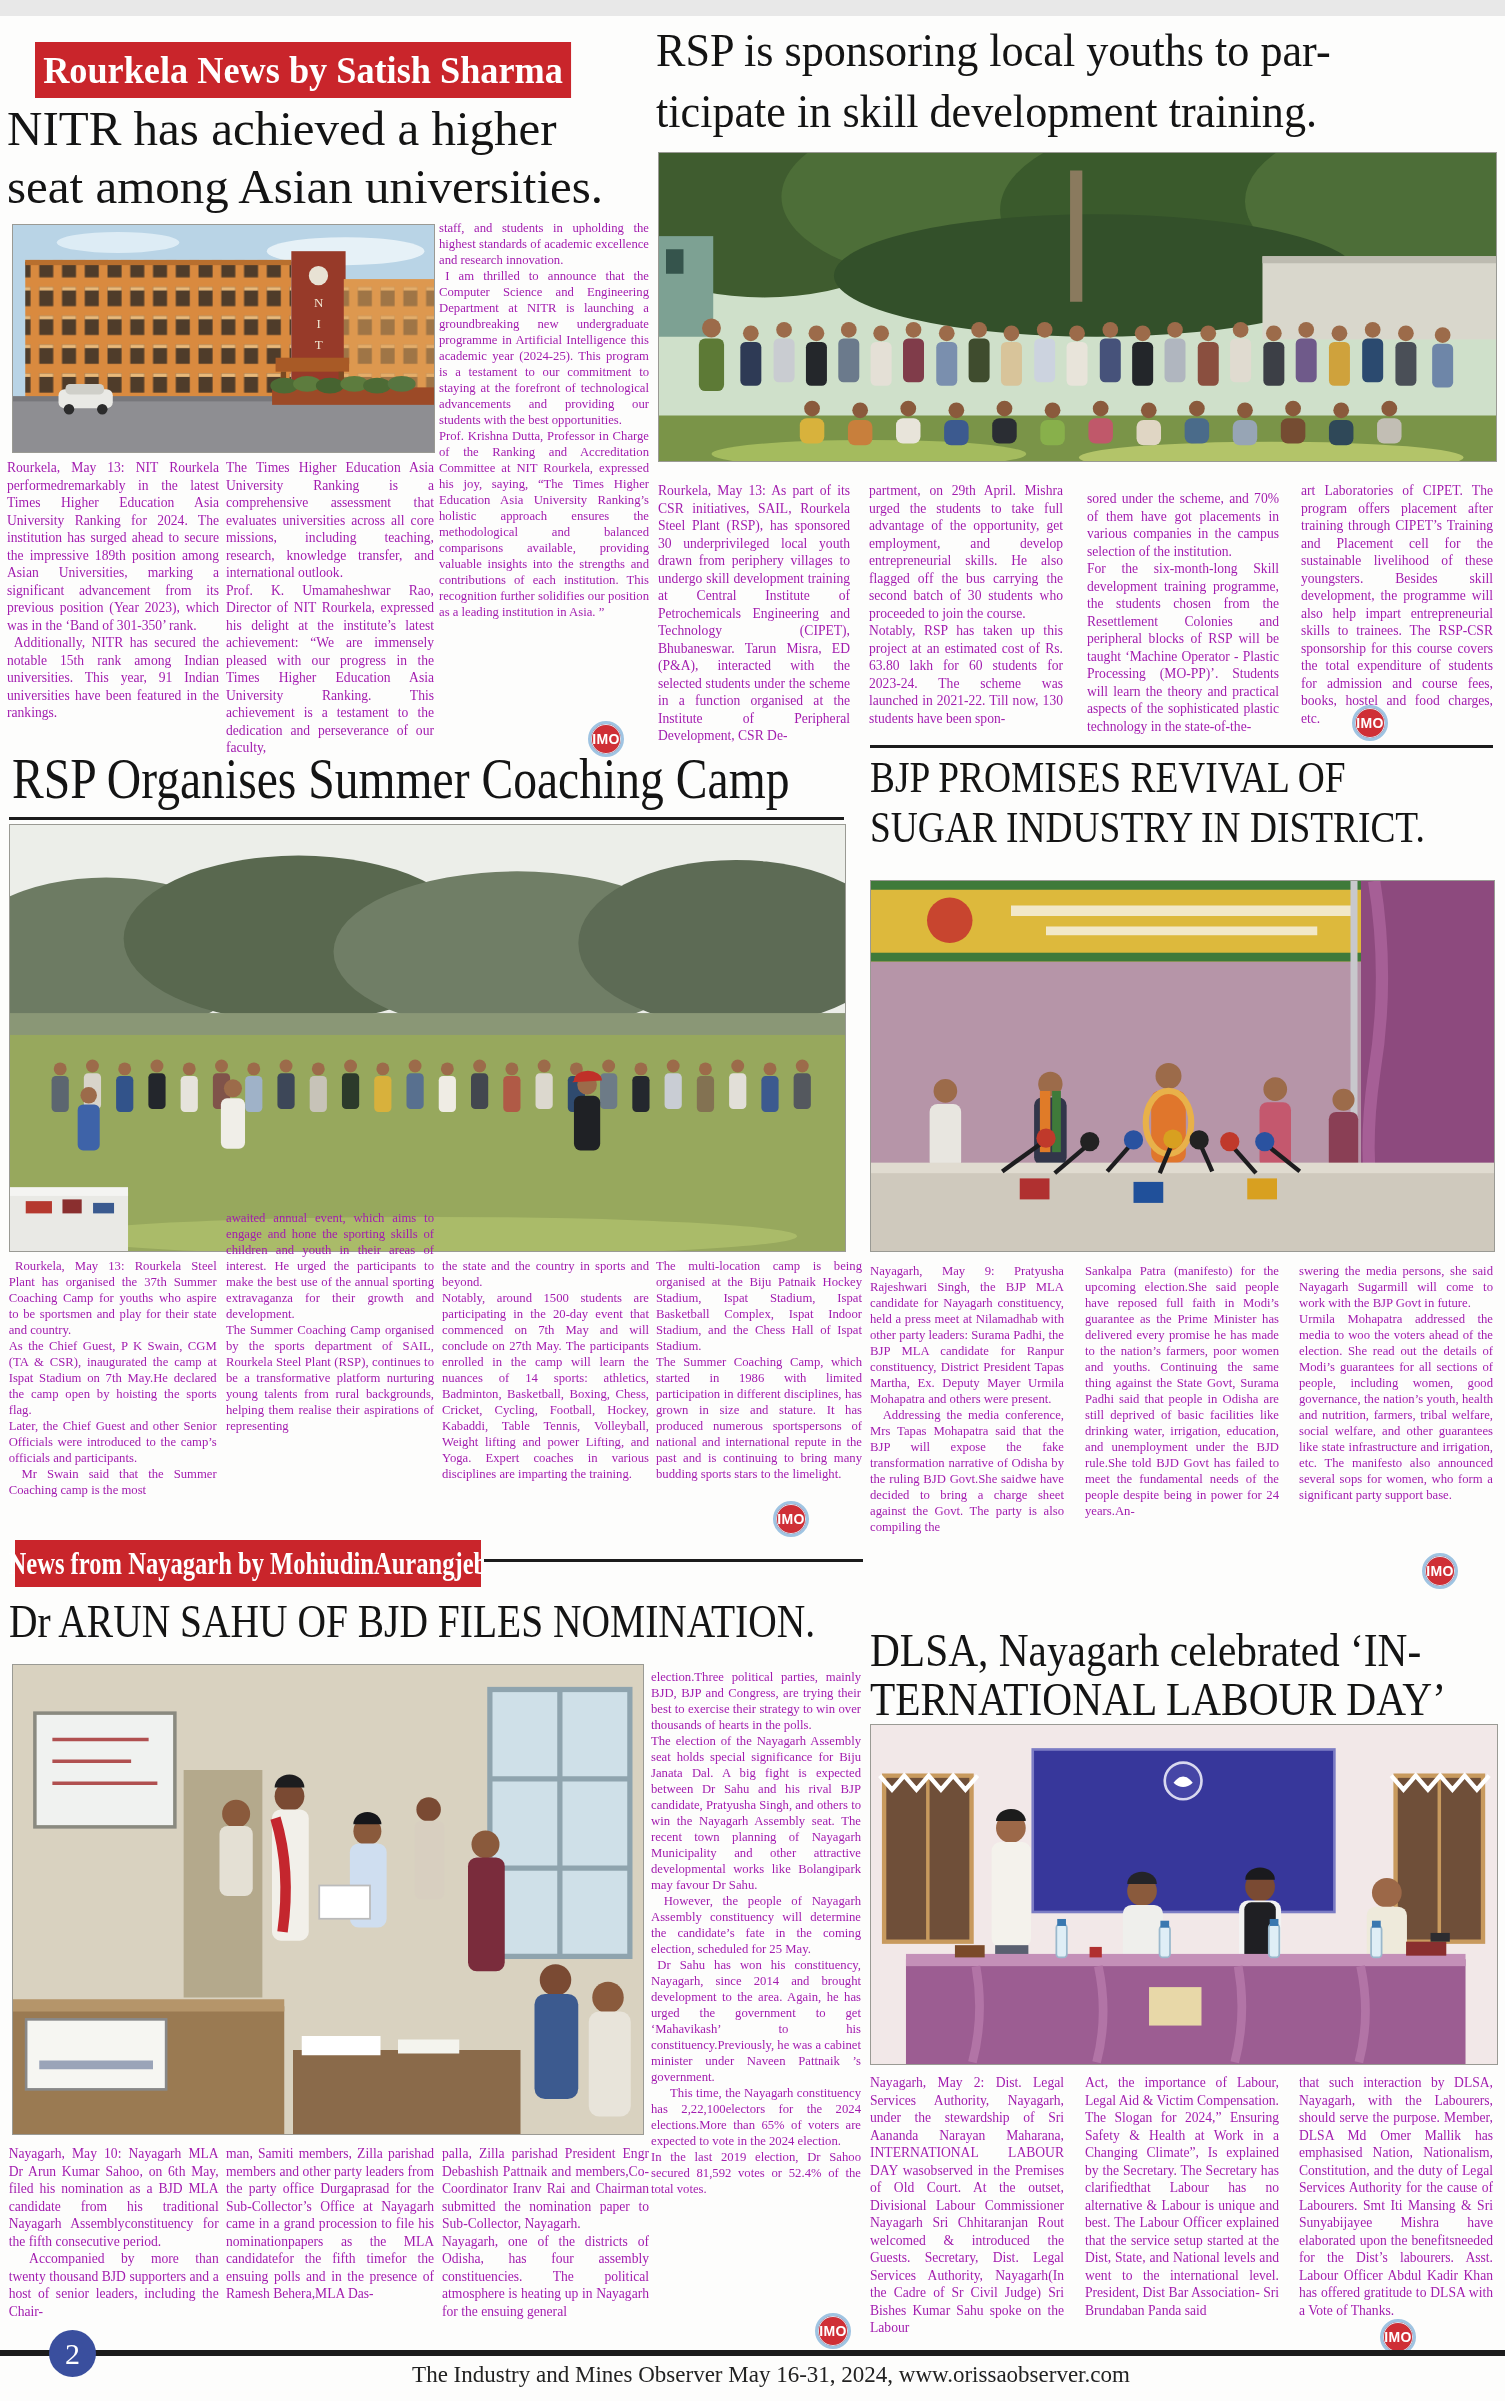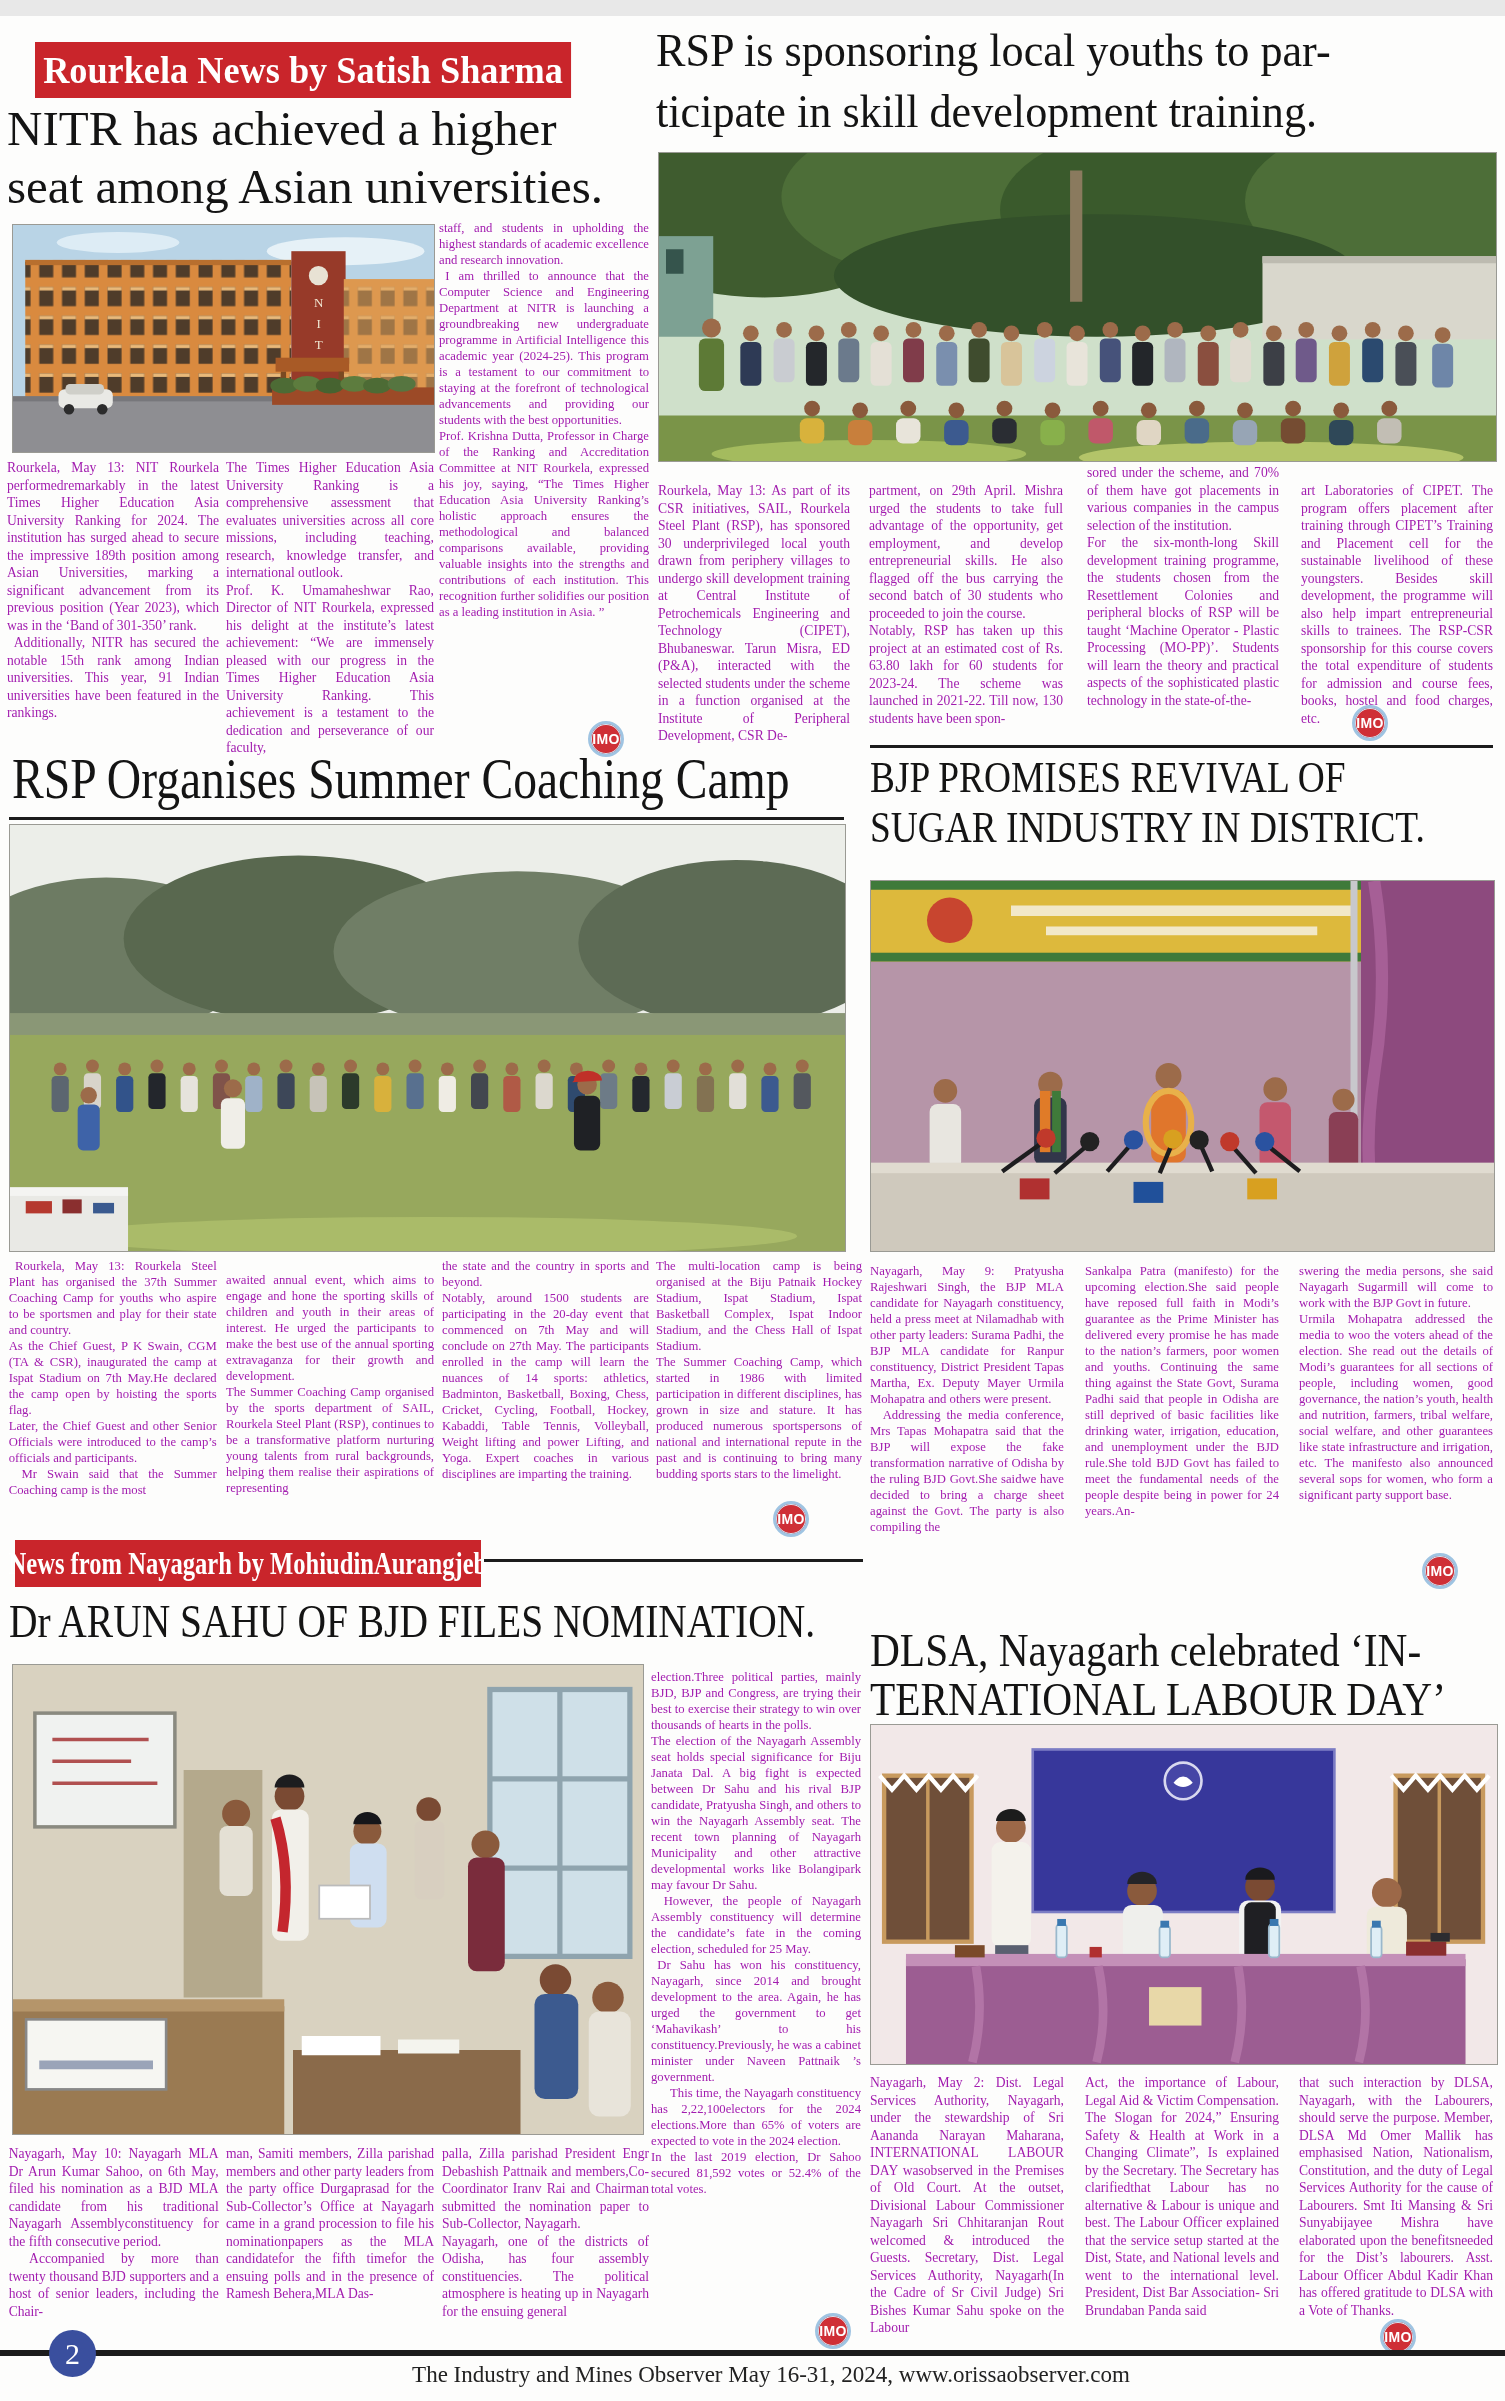--- a/index.html
+++ b/index.html
@@ -159,21 +159,21 @@
         <use href="#pq" transform="translate(725,332)" color="#754c32"></use>
         <use href="#pq" transform="translate(780,334)" color="#2f4858"></use>
         <use href="#pq" transform="translate(835,332)" color="#c2beb4"></use>
       </g>
     </svg>
   </div>
 
   <div class="col" style="left:658px;top:466px;width:192px;height:296px;">Rourkela, May 13: As part of its CSR initiatives, SAIL, Rourkela Steel Plant (RSP), has sponsored 30 underprivileged local youth drawn from periphery villages to undergo skill development training at Central Institute of Petrochemicals Engineering and Technology (CIPET), Bhubaneswar. Tarun Misra, ED (P&amp;A), interacted with the selected students under the scheme in a function organised at the Institute of Peripheral Development, CSR De-</div>
   <div class="col" style="left:869px;top:466px;width:194px;height:296px;">partment, on 29th April. Mishra urged the students to take full advantage of the opportunity, get employment, and develop entrepreneurial skills. He also flagged off the bus carrying the second batch of 30 students who proceeded to join the course.
 Notably, RSP has taken up this project at an estimated cost of Rs. 63.80 lakh for 60 students for 2023-24. The scheme was launched in 2021-22. Till now, 130 students have been spon-</div>
-  <div class="col" style="left:1087px;top:448px;width:192px;height:296px;">sored under the scheme, and 70% of them have got placements in various companies in the campus selection of the institution.
+  <div class="col" style="left:1087px;top:474px;width:192px;height:296px;">sored under the scheme, and 70% of them have got placements in various companies in the campus selection of the institution.
 For the six-month-long Skill development training programme, the students chosen from the Resettlement Colonies and peripheral blocks of RSP will be taught ‘Machine Operator - Plastic Processing (MO-PP)’.  Students will learn the theory and practical aspects of the sophisticated plastic technology in the state-of-the-</div>
   <div class="col" style="left:1301px;top:466px;width:192px;height:262px;">art Laboratories of CIPET. The program offers placement after training through CIPET’s Training and Placement cell for the sustainable livelihood of these youngsters. Besides skill development, the programme will also help impart entrepreneurial skills to trainees. The RSP-CSR sponsorship for this course covers the total expenditure of students for admission and course fees, books, hostel and food charges, etc.</div>
   <div class="imo" style="left:1352px;top:689px;">
       <i>IMO</i>
     </div>
 
   <div class="abs headline nowrap" style="left:12.2px;top:733px;font-size:56px;line-height:61px;transform:scaleX(.85);transform-origin:left;">RSP Organises Summer Coaching Camp</div>
   <div class="rule" style="left:8.7px;top:801px;width:835px;height:2.6px;"></div>
 
   <div class="photo" style="left:8.7px;top:808px;width:835px;height:426px;">
@@ -238,21 +238,21 @@
       <rect x="60" y="428" width="22" height="16" fill="#8a2f2f"></rect>
       <rect x="95" y="432" width="24" height="12" fill="#3a5a8f"></rect>
       <rect x="368,0" y="0" width="0" height="0" fill="none"></rect>
     </svg>
   </div>
 
   <div class="col small" style="left:8.7px;top:1242px;width:208px;height:278px;"> Rourkela, May 13: Rourkela Steel Plant has organised the 37th Summer Coaching Camp for youths who aspire to be sportsmen and play for their state and country.
 As the Chief Guest, P K Swain, CGM (TA &amp; CSR), inaugurated the camp at Ispat Stadium on 7th May.He declared the camp open by hoisting the sports flag.
 Later, the Chief Guest and other Senior Officials were introduced to the camp’s officials and participants.
   Mr Swain said that the Summer Coaching camp is the most</div>
-  <div class="col small" style="left:226px;top:1256px;width:208px;height:278px;">awaited annual event, which aims to engage and hone the sporting skills of children and youth in their areas of interest. He urged the participants to make the best use of the annual sporting extravaganza for their growth and development.
+  <div class="col small" style="left:226px;top:1194px;width:208px;height:278px;">awaited annual event, which aims to engage and hone the sporting skills of children and youth in their areas of interest. He urged the participants to make the best use of the annual sporting extravaganza for their growth and development.
 The Summer Coaching Camp organised by the sports department of SAIL, Rourkela Steel Plant (RSP), continues to be a transformative platform nurturing young talents from rural backgrounds, helping them realise their aspirations of representing</div>
   <div class="col small" style="left:442px;top:1242px;width:207px;height:278px;">the state and the country in sports and beyond.
 Notably, around 1500 students are participating in the 20-day event that commenced on 7th May and will conclude on 27th May. The participants enrolled in the camp will learn the nuances of 14 sports: athletics, Badminton, Basketball, Boxing, Chess, Cricket, Cycling, Football, Hockey, Kabaddi, Table Tennis, Volleyball, Weight lifting and power Lifting, and Yoga. Expert coaches in various disciplines are imparting the training.</div>
   <div class="col small" style="left:656px;top:1242px;width:206px;height:278px;">The multi-location camp is being organised at the Biju Patnaik Hockey Stadium, Ispat Stadium, Ispat Basketball Complex, Ispat Indoor Stadium, and the Chess Hall of Ispat Stadium.
 The Summer Coaching Camp, which started in 1986 with limited participation in different disciplines, has grown in size and stature. It has produced numerous sportspersons of national and international repute in the past and is continuing to bring many budding sports stars to the limelight.</div>
   <div class="imo" style="left:773px;top:1485px;">
       <i>IMO</i>
     </div>
 
   <div class="rule" style="left:870px;top:729px;width:623px;height:2.6px;"></div>

